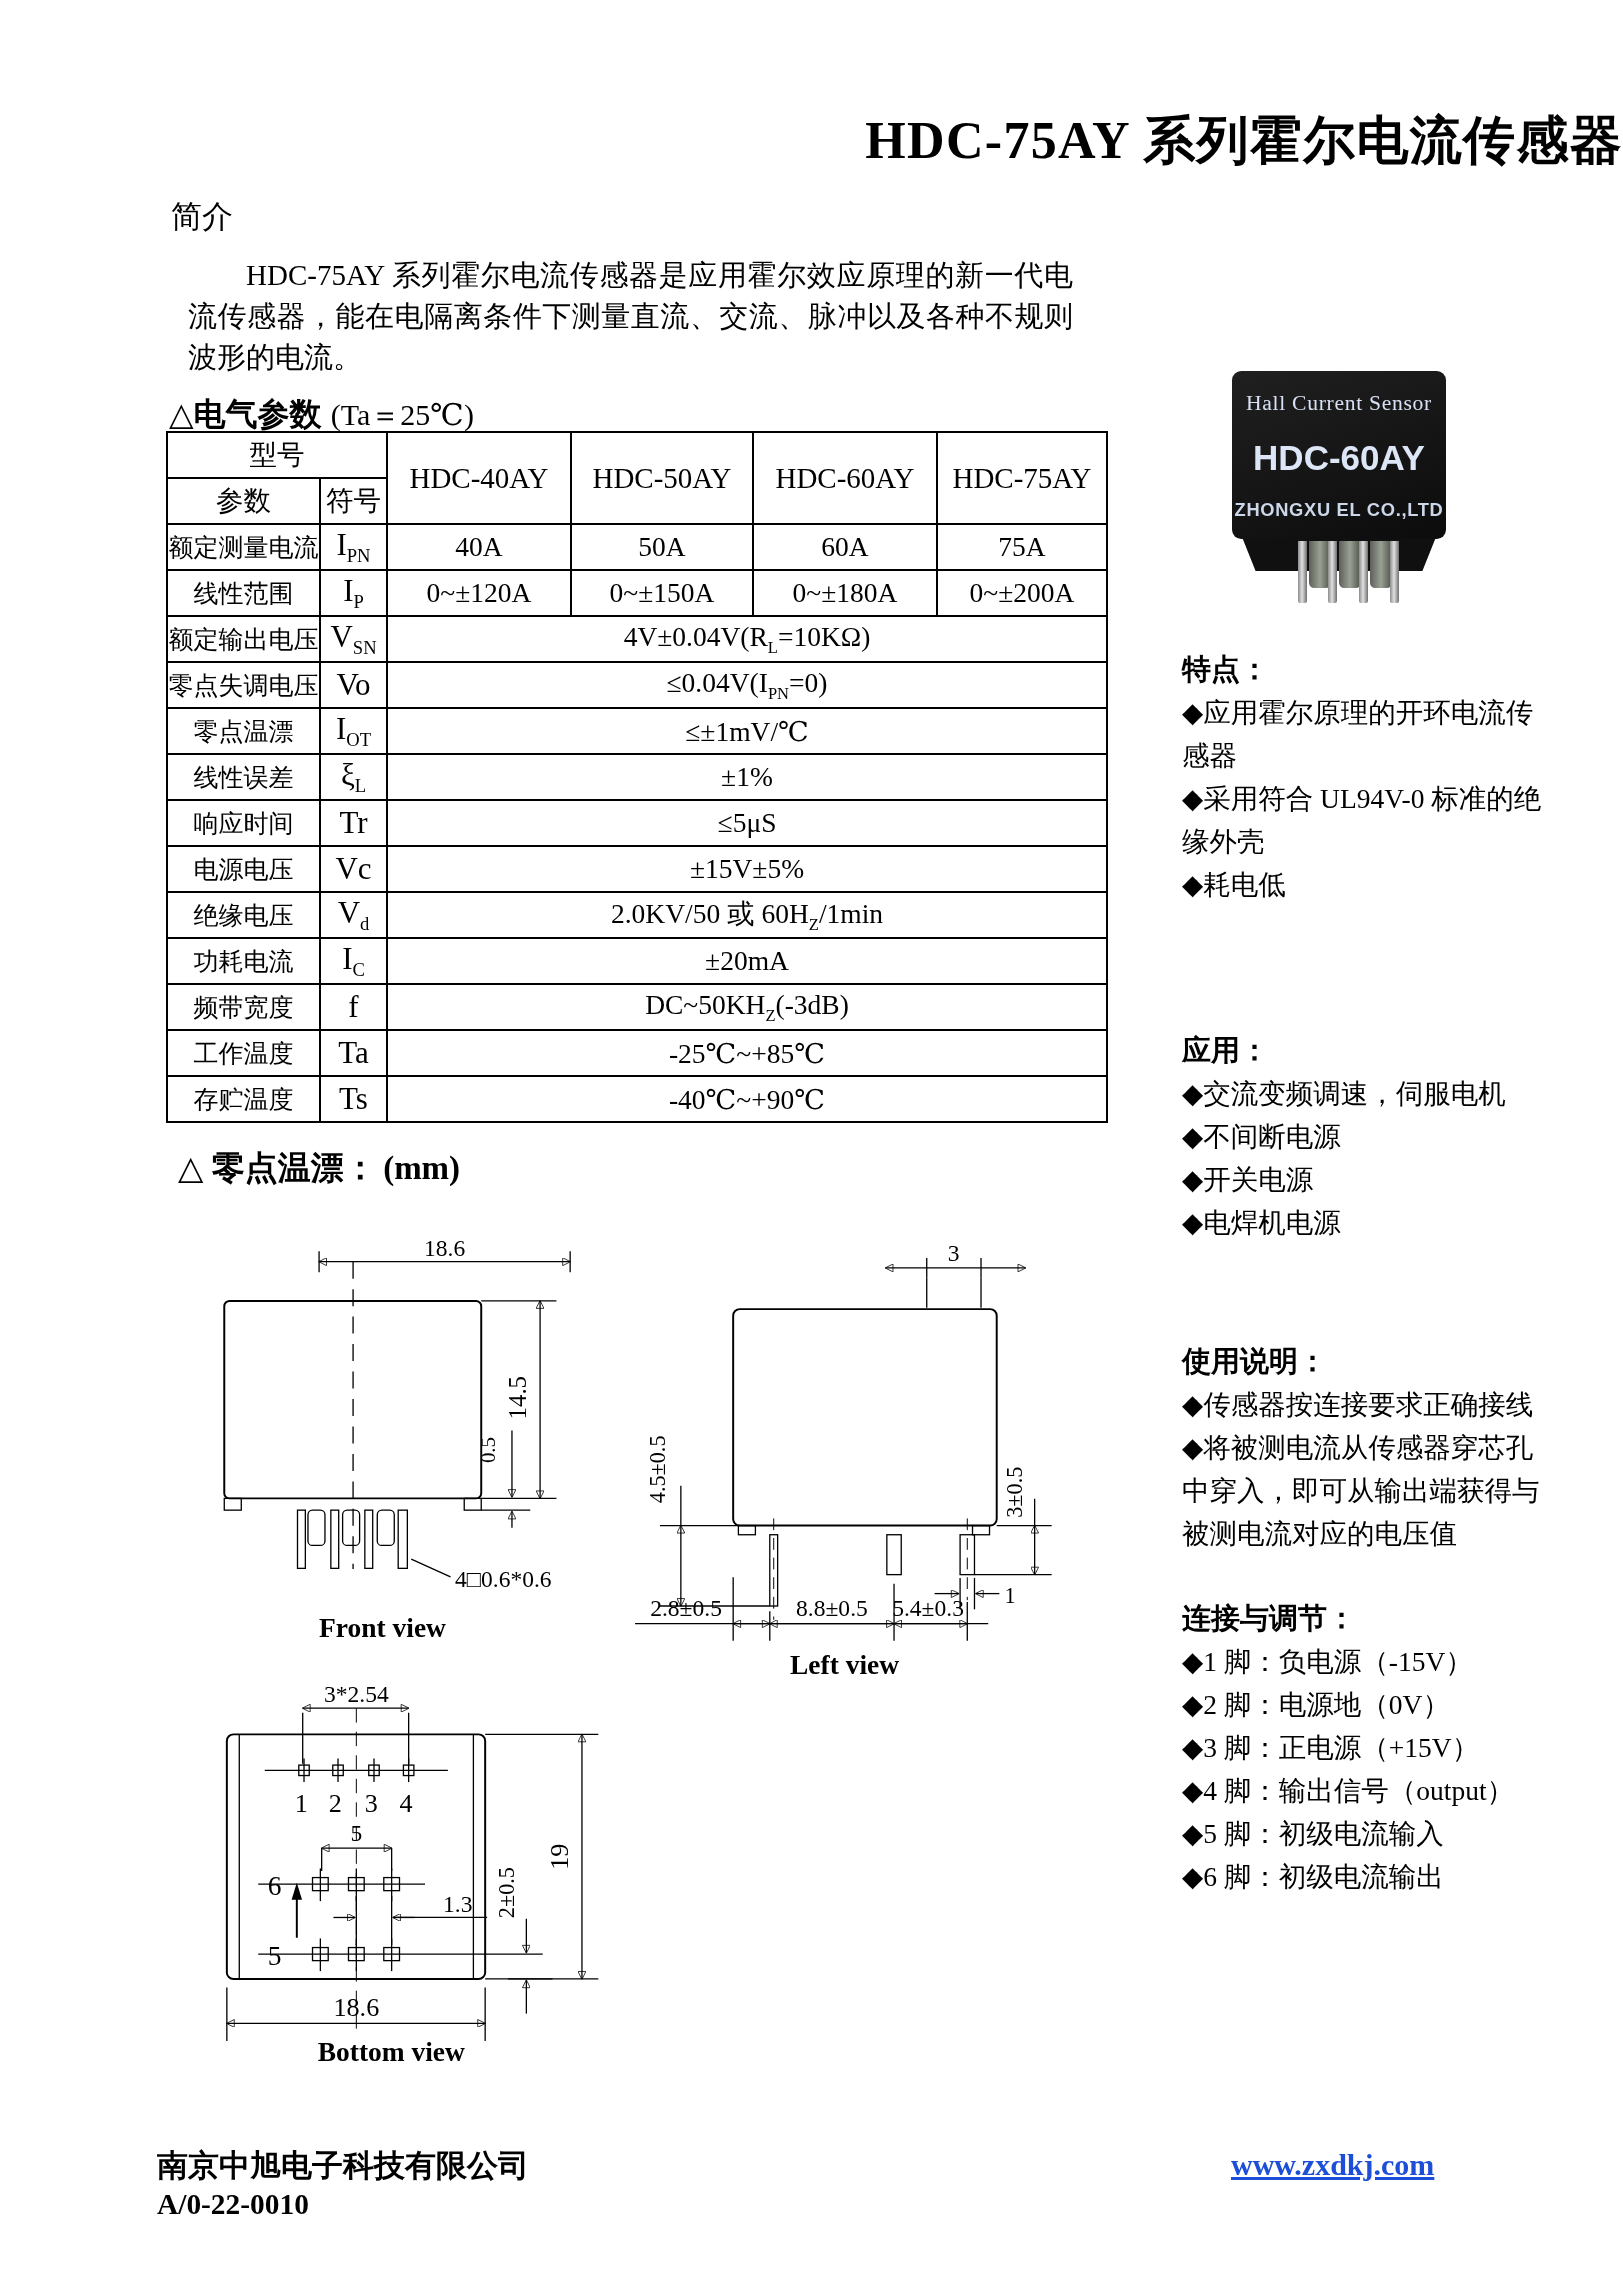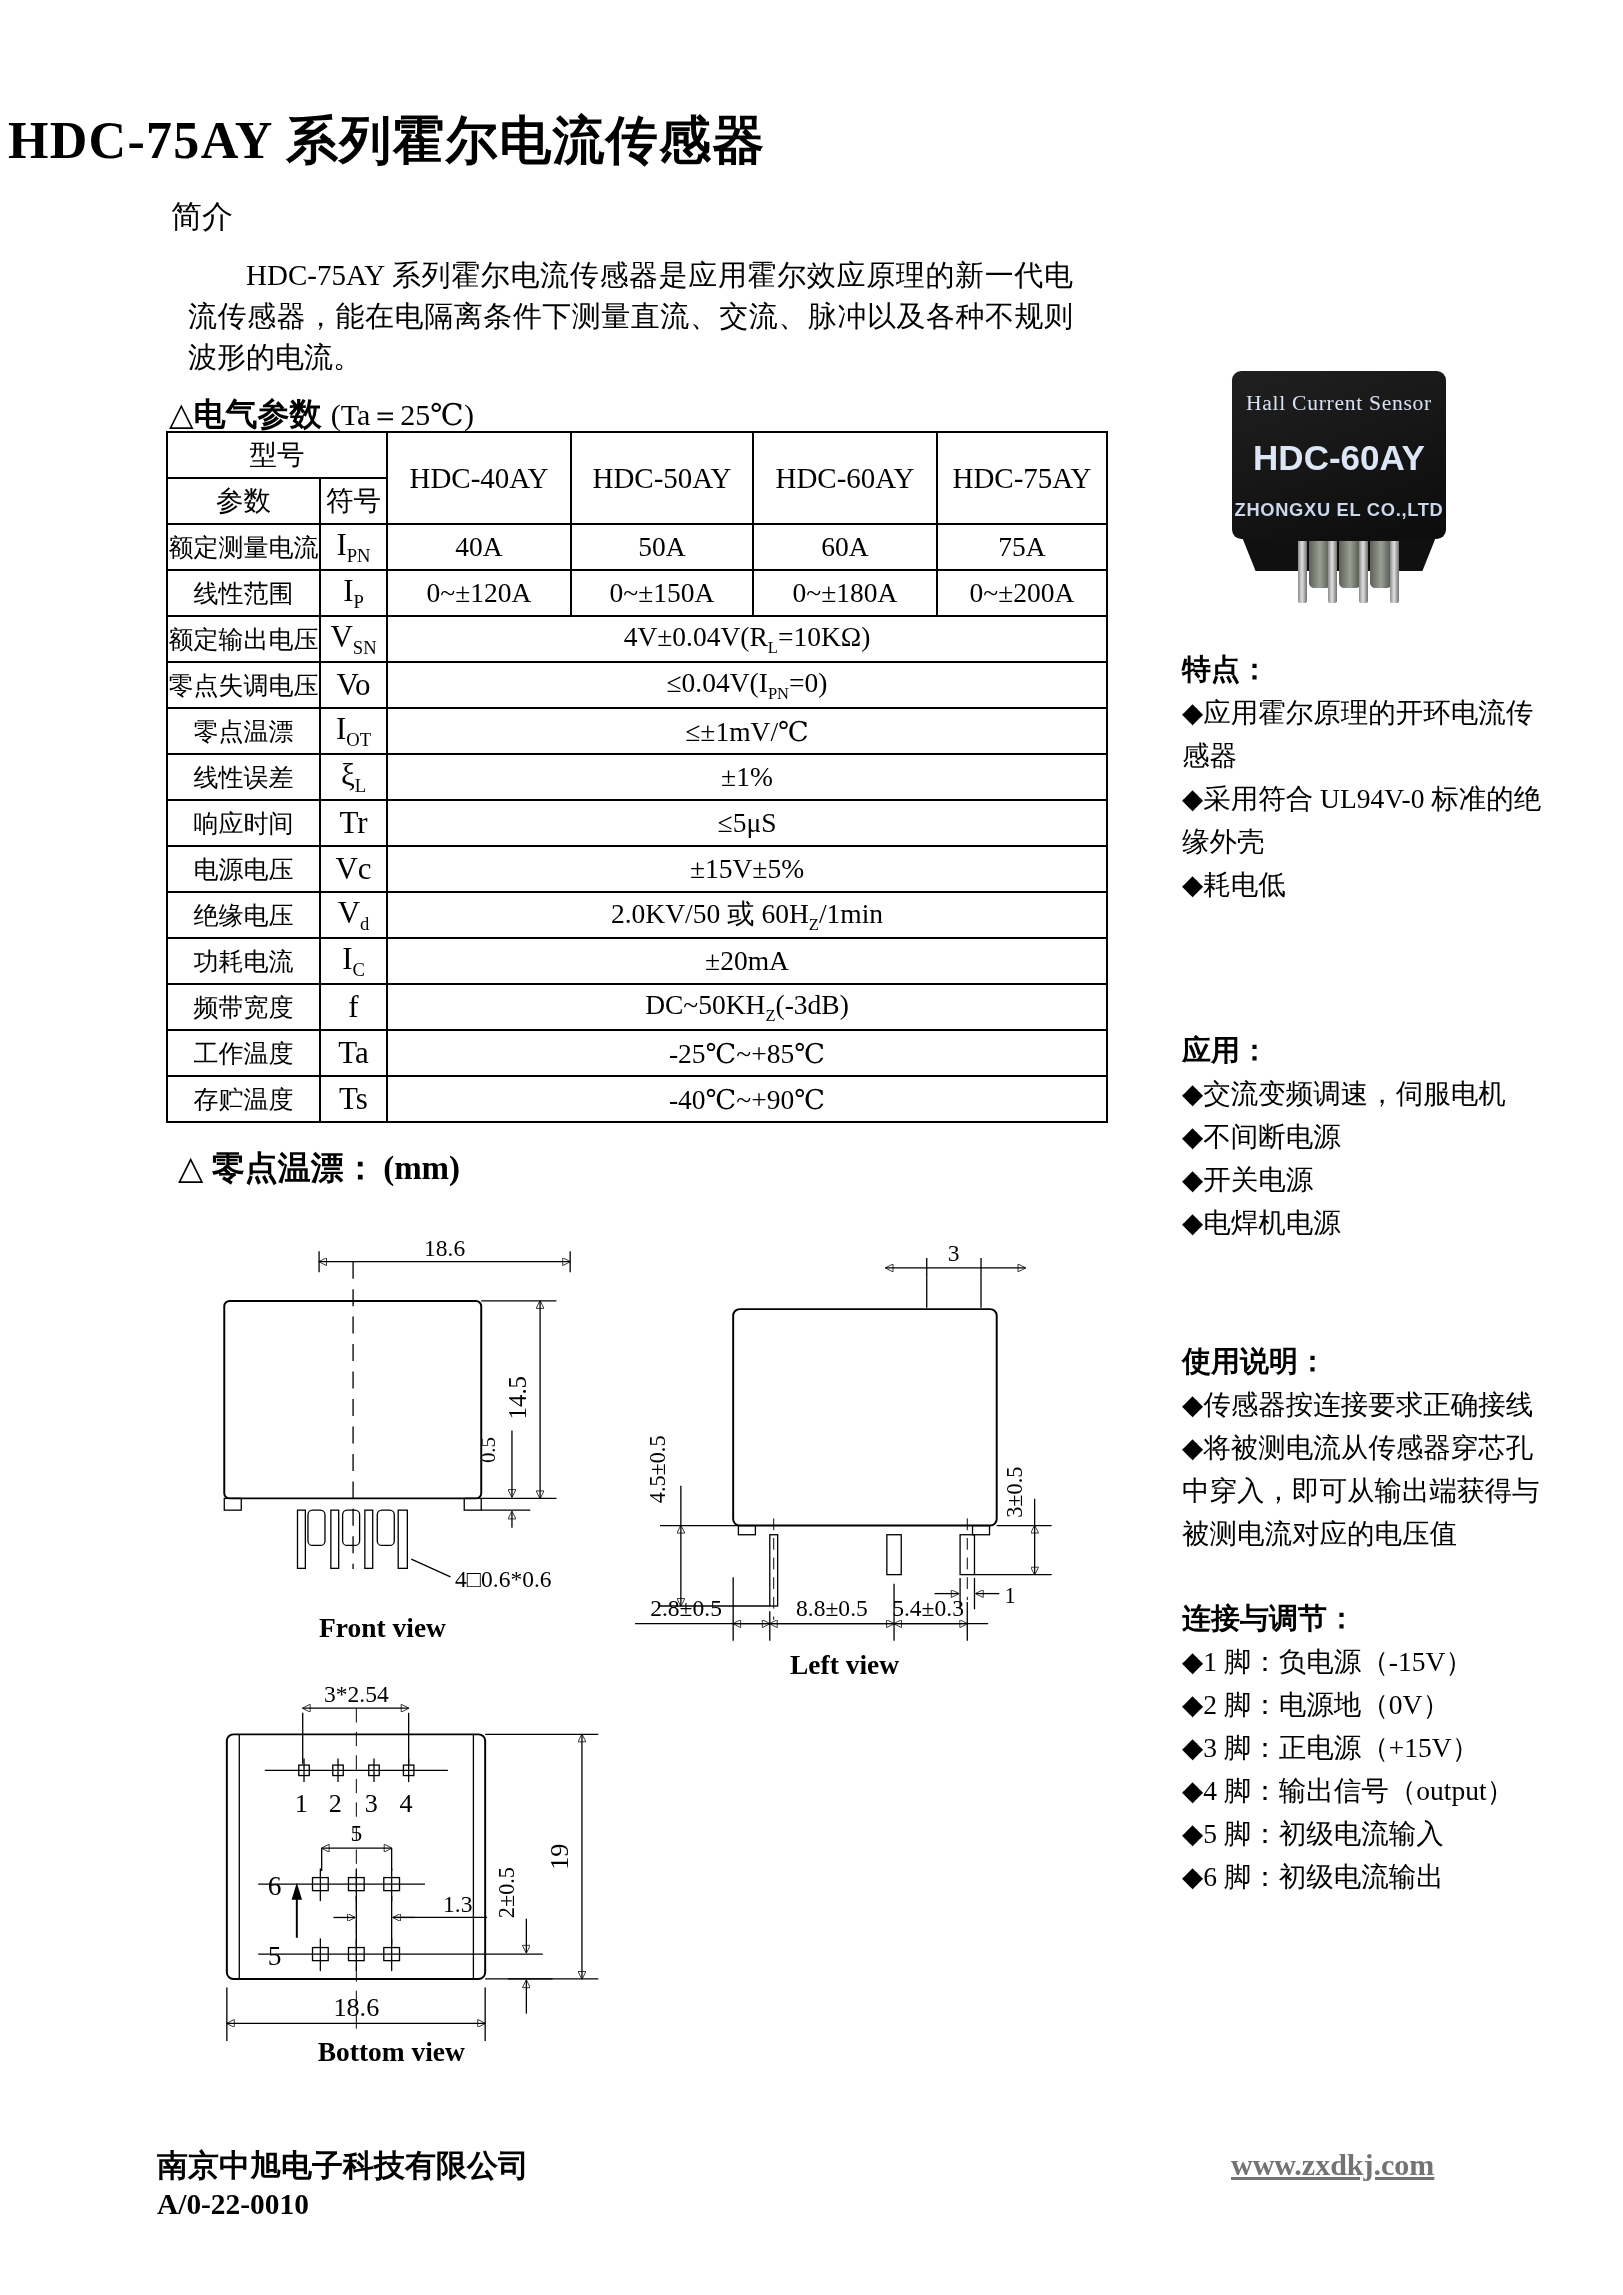--- a/index.html
+++ b/index.html
@@ -3,21 +3,21 @@
 <meta charset="utf-8">
 <style>
   * { margin:0; padding:0; box-sizing:border-box; }
   html,body { background:#ffffff; }
   .page {
     position:relative; width:1623px; height:2295px; background:#fff;
     font-family:"Liberation Serif","DejaVu Serif",serif; color:#000; overflow:hidden;
   }
   .abs { position:absolute; }
 
-  .title { left:8px; right:0; top:106px; text-align:left; font-size:52px; font-weight:bold; letter-spacing:1.3px; }
+  .title { left:8px; right:0; top:106px; text-align:right; font-size:52px; font-weight:bold; letter-spacing:1.3px; }
 
   .intro-head { left:171px; top:196px; font-size:31px; }
   .intro-body { left:188px; top:255px; width:885px; font-size:29px; line-height:41px; text-indent:58px; text-align:justify; }
 
   .elec-head { left:169px; top:393px; font-size:32px; font-weight:bold; }
   .elec-note { font-weight:normal; font-size:30px; margin-left:9.2px; }
 
   table.spec { position:absolute; left:166px; top:431px; width:940px; border-collapse:collapse; table-layout:fixed; }
   table.spec td { border:2px solid #000; text-align:center; vertical-align:middle; padding:0; overflow:hidden; }
   table.spec thead tr, table.spec tbody tr { height:46px; }
@@ -371,16 +371,16 @@
     <text x="400" y="374" text-anchor="middle" font-size="36">1.3</text>
     <text x="120" y="455" text-anchor="middle" font-size="42">5</text>
     <text transform="rotate(-90 486 345)" x="486" y="345" text-anchor="middle" font-size="34">2±0.5</text>
     <text transform="rotate(-90 568 290)" x="568" y="290" text-anchor="middle" font-size="40">19</text>
     <text x="245" y="534" text-anchor="middle" font-size="40">18.6</text>
     <text x="186" y="602" font-size="42" font-weight="600">Bottom view</text>
   </svg>
 
   <div class="abs company">南京中旭电子科技有限公司</div>
   <div class="abs docno">A/0-22-0010</div>
-  <a class="abs site" style="color: #737373; text-decoration: underline;">www.zxdkj.com</a>
+  <a class="abs site" style="color: #1d4ed8; text-decoration: underline;">www.zxdkj.com</a>
 
 </div>
 
 
 </body></html>

